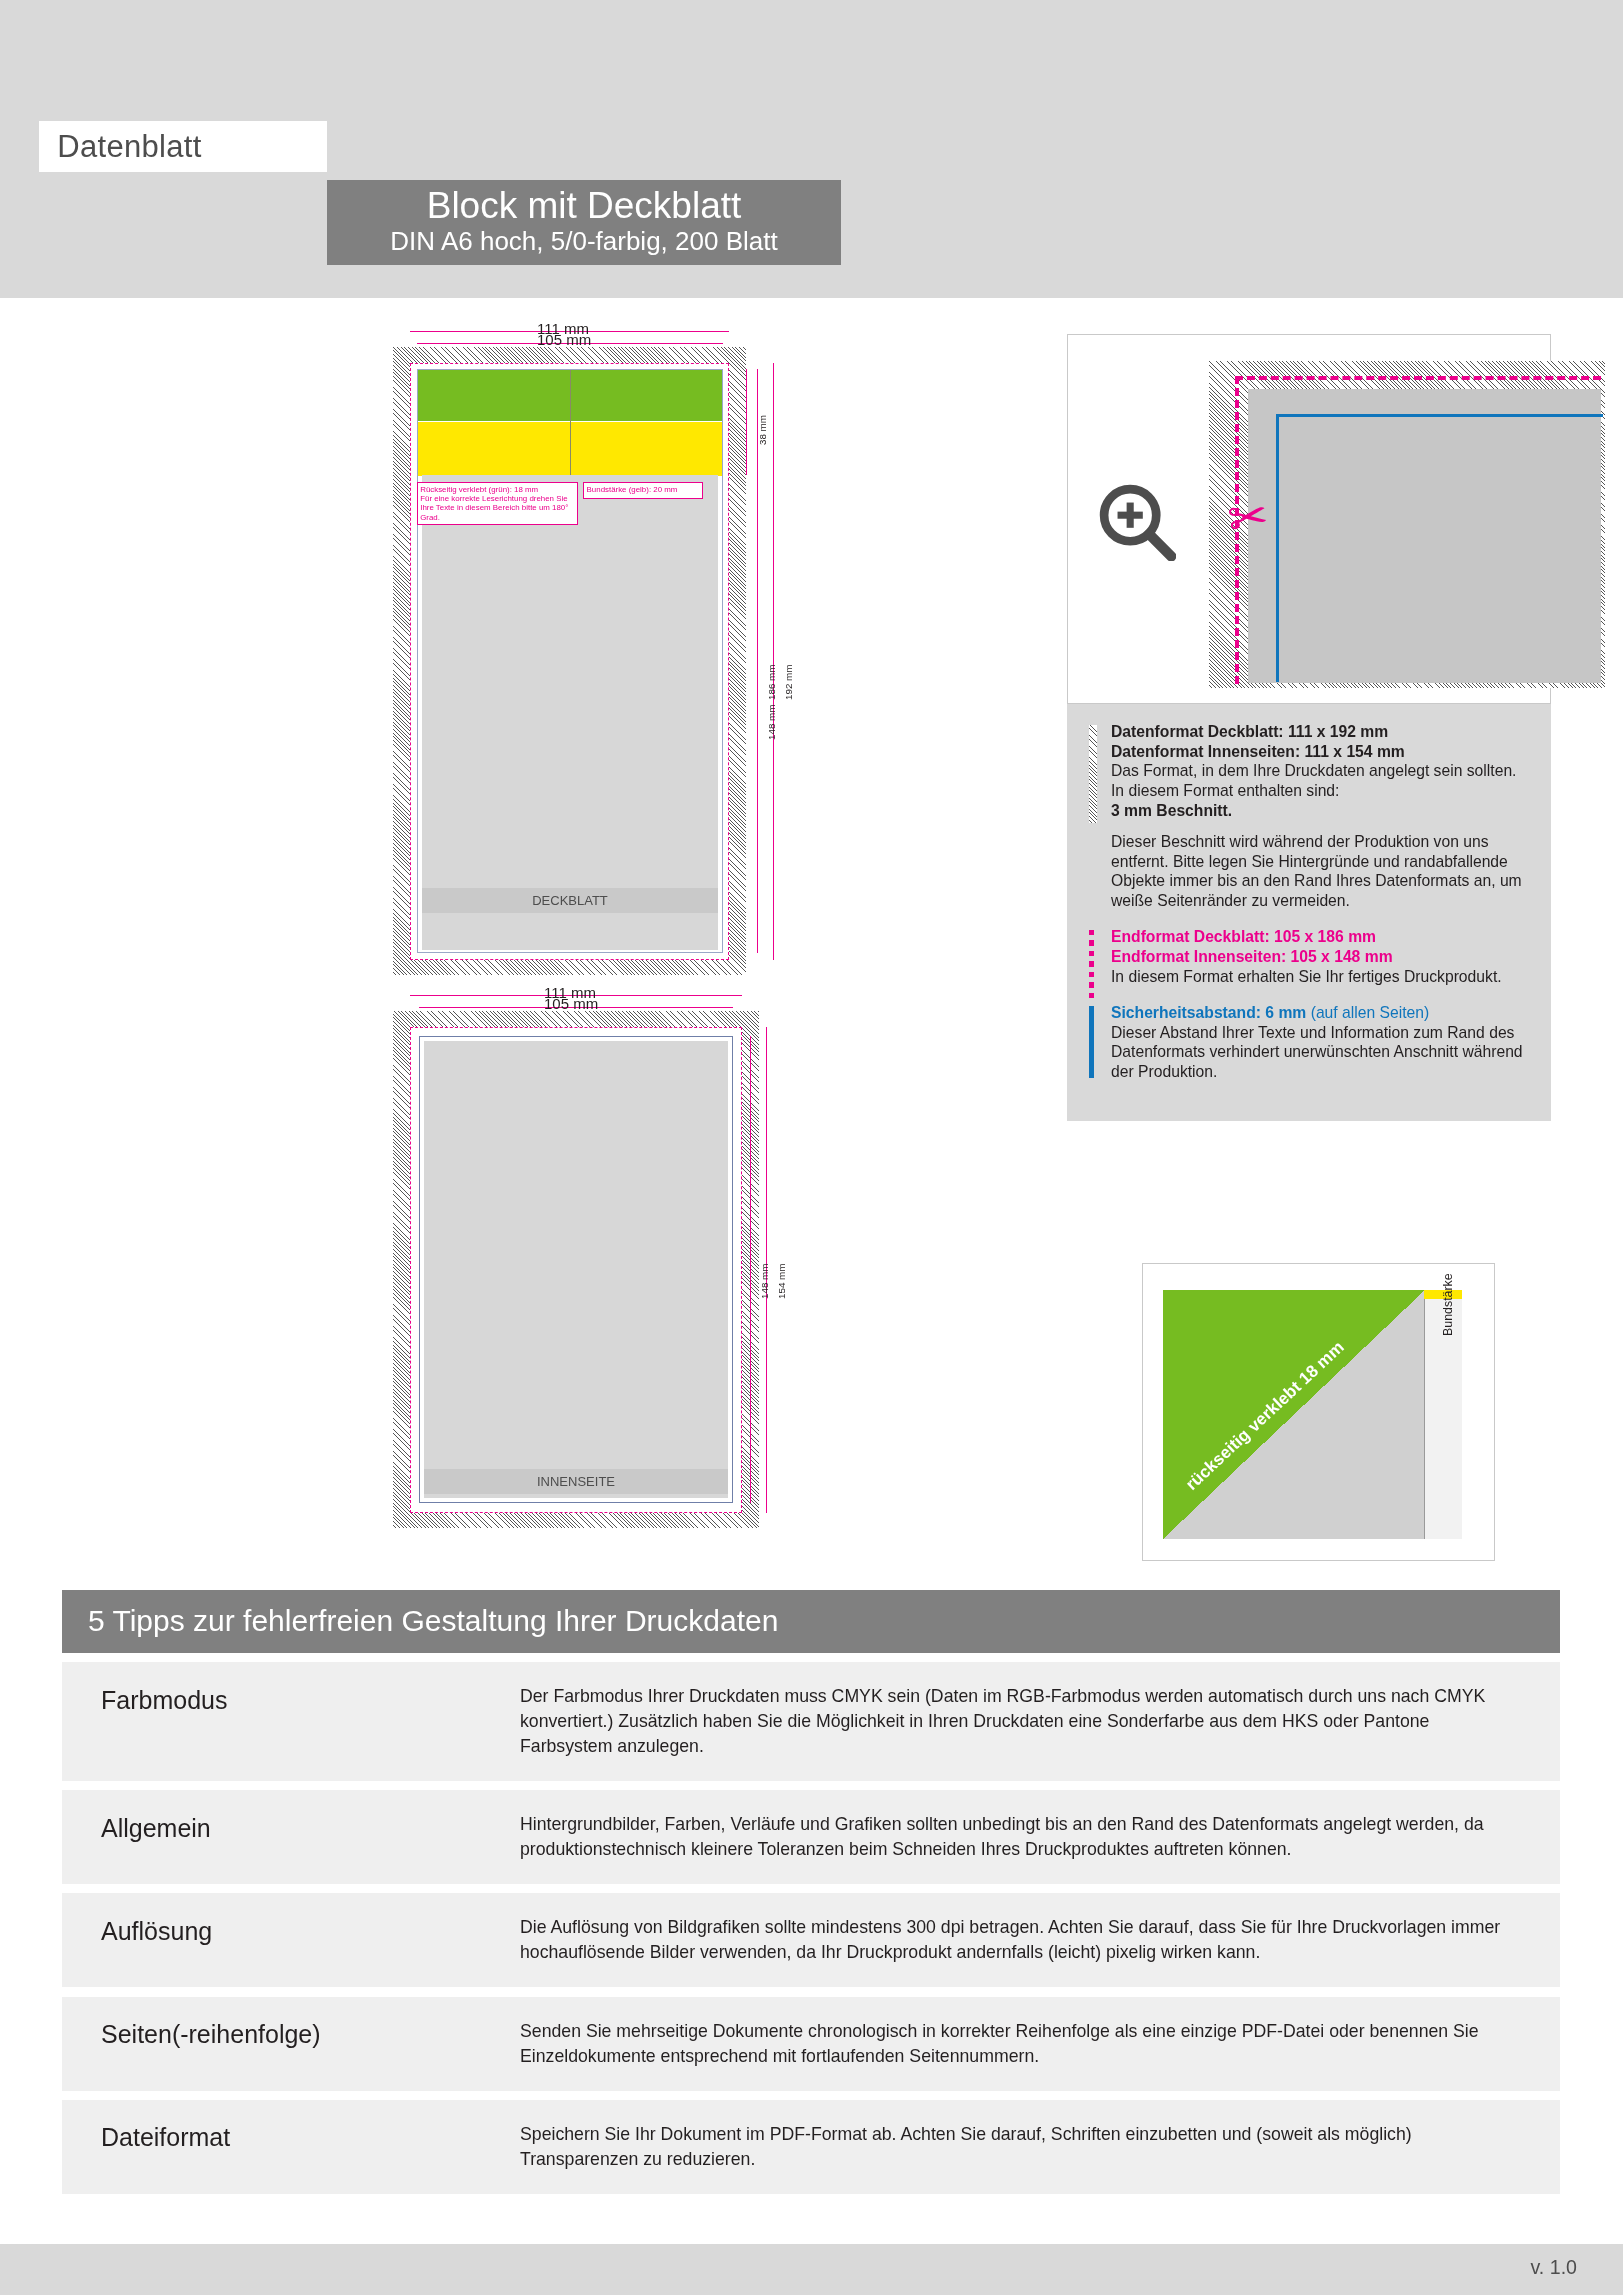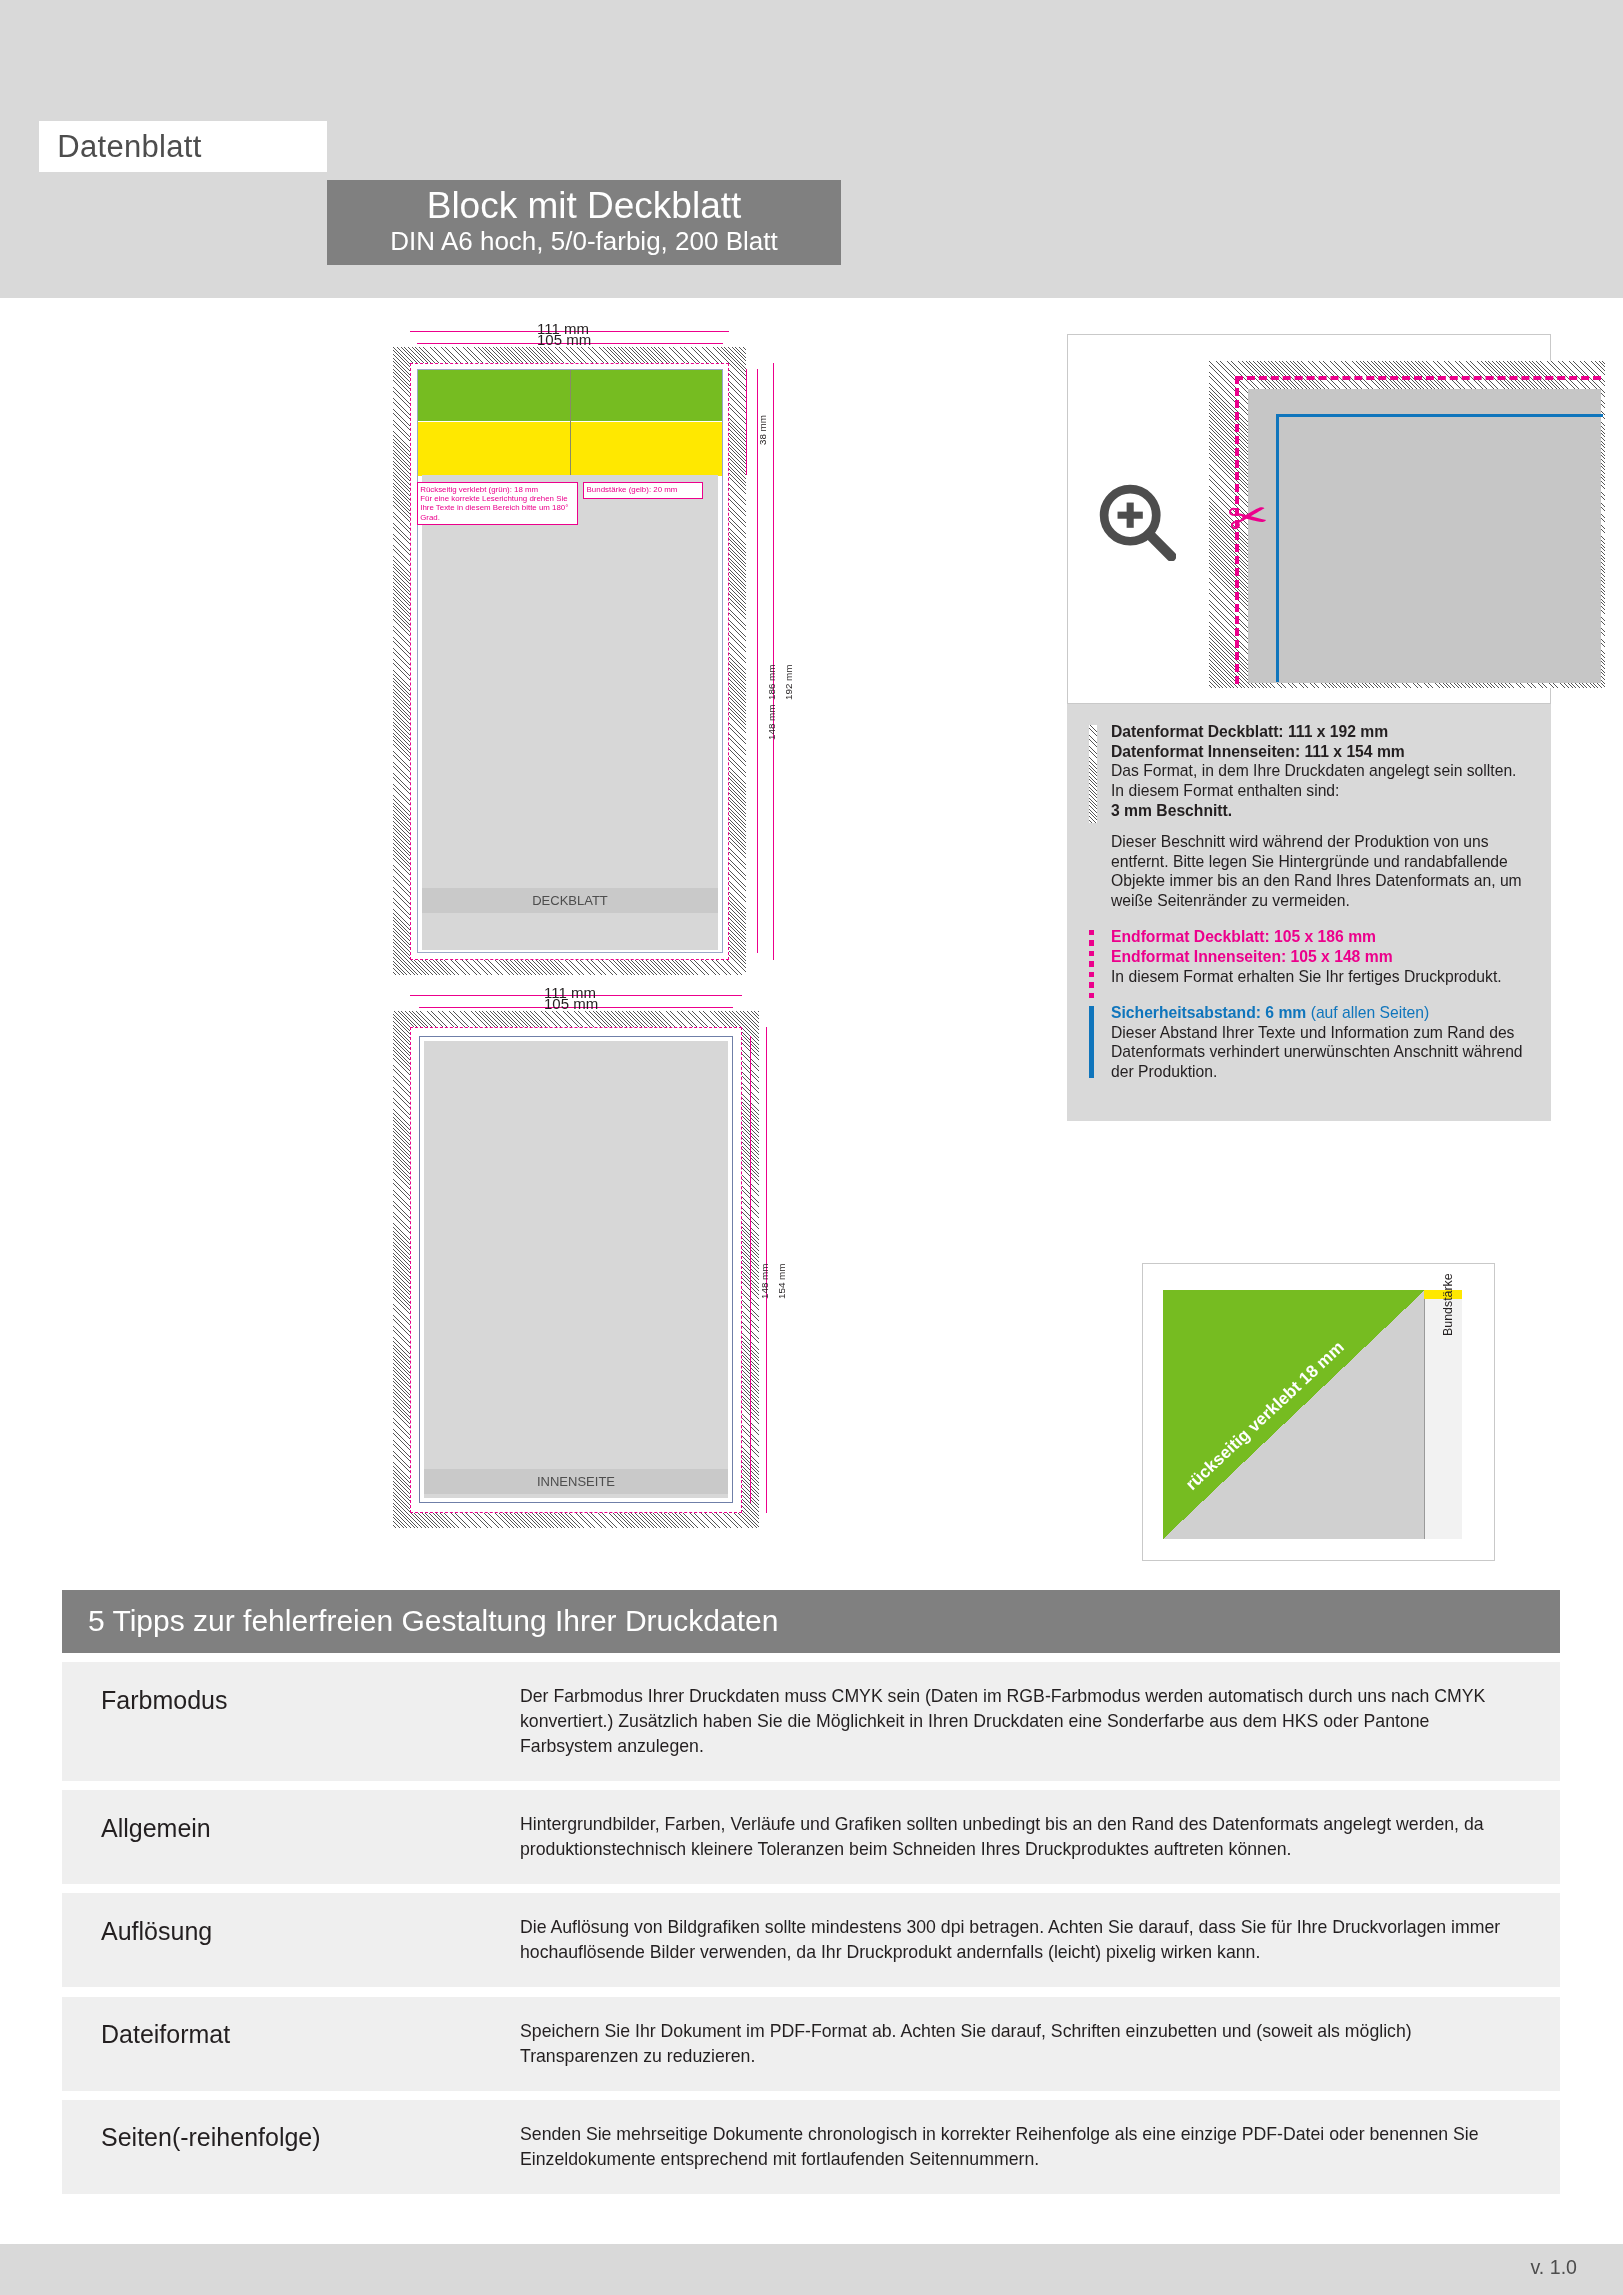--- a/index.html
+++ b/index.html
@@ -238,24 +238,24 @@
   </div>
   <div class="tip-row">
     <div class="label">Allgemein</div>
     <div class="text">Hintergrundbilder, Farben, Verläufe und Grafiken sollten unbedingt bis an den Rand des Datenformats angelegt werden, da produktionstechnisch kleinere Toleranzen beim Schneiden Ihres Druckproduktes auftreten können.</div>
   </div>
   <div class="tip-row">
     <div class="label">Auflösung</div>
     <div class="text">Die Auflösung von Bildgrafiken sollte mindestens 300 dpi betragen. Achten Sie darauf, dass Sie für Ihre Druckvorlagen immer hochauflösende Bilder verwenden, da Ihr Druckprodukt andernfalls (leicht) pixelig wirken kann.</div>
   </div>
   <div class="tip-row">
+    <div class="label">Seiten(-reihenfolge)</div>
+    <div class="text">Senden Sie mehrseitige Dokumente chronologisch in korrekter Reihenfolge als eine einzige PDF-Datei oder benennen Sie Einzeldokumente entsprechend mit fortlaufenden Seitennummern.</div>
+  </div>
+  <div class="tip-row">
     <div class="label">Dateiformat</div>
     <div class="text">Speichern Sie Ihr Dokument im PDF-Format ab. Achten Sie darauf, Schriften einzubetten und (soweit als möglich) Transparenzen zu reduzieren.</div>
   </div>
-  <div class="tip-row">
-    <div class="label">Seiten(-reihenfolge)</div>
-    <div class="text">Senden Sie mehrseitige Dokumente chronologisch in korrekter Reihenfolge als eine einzige PDF-Datei oder benennen Sie Einzeldokumente entsprechend mit fortlaufenden Seitennummern.</div>
-  </div>
 </div>
 
 <div class="footer-band"></div>
 <div class="version">v. 1.0</div>
 
 
 </body></html>

